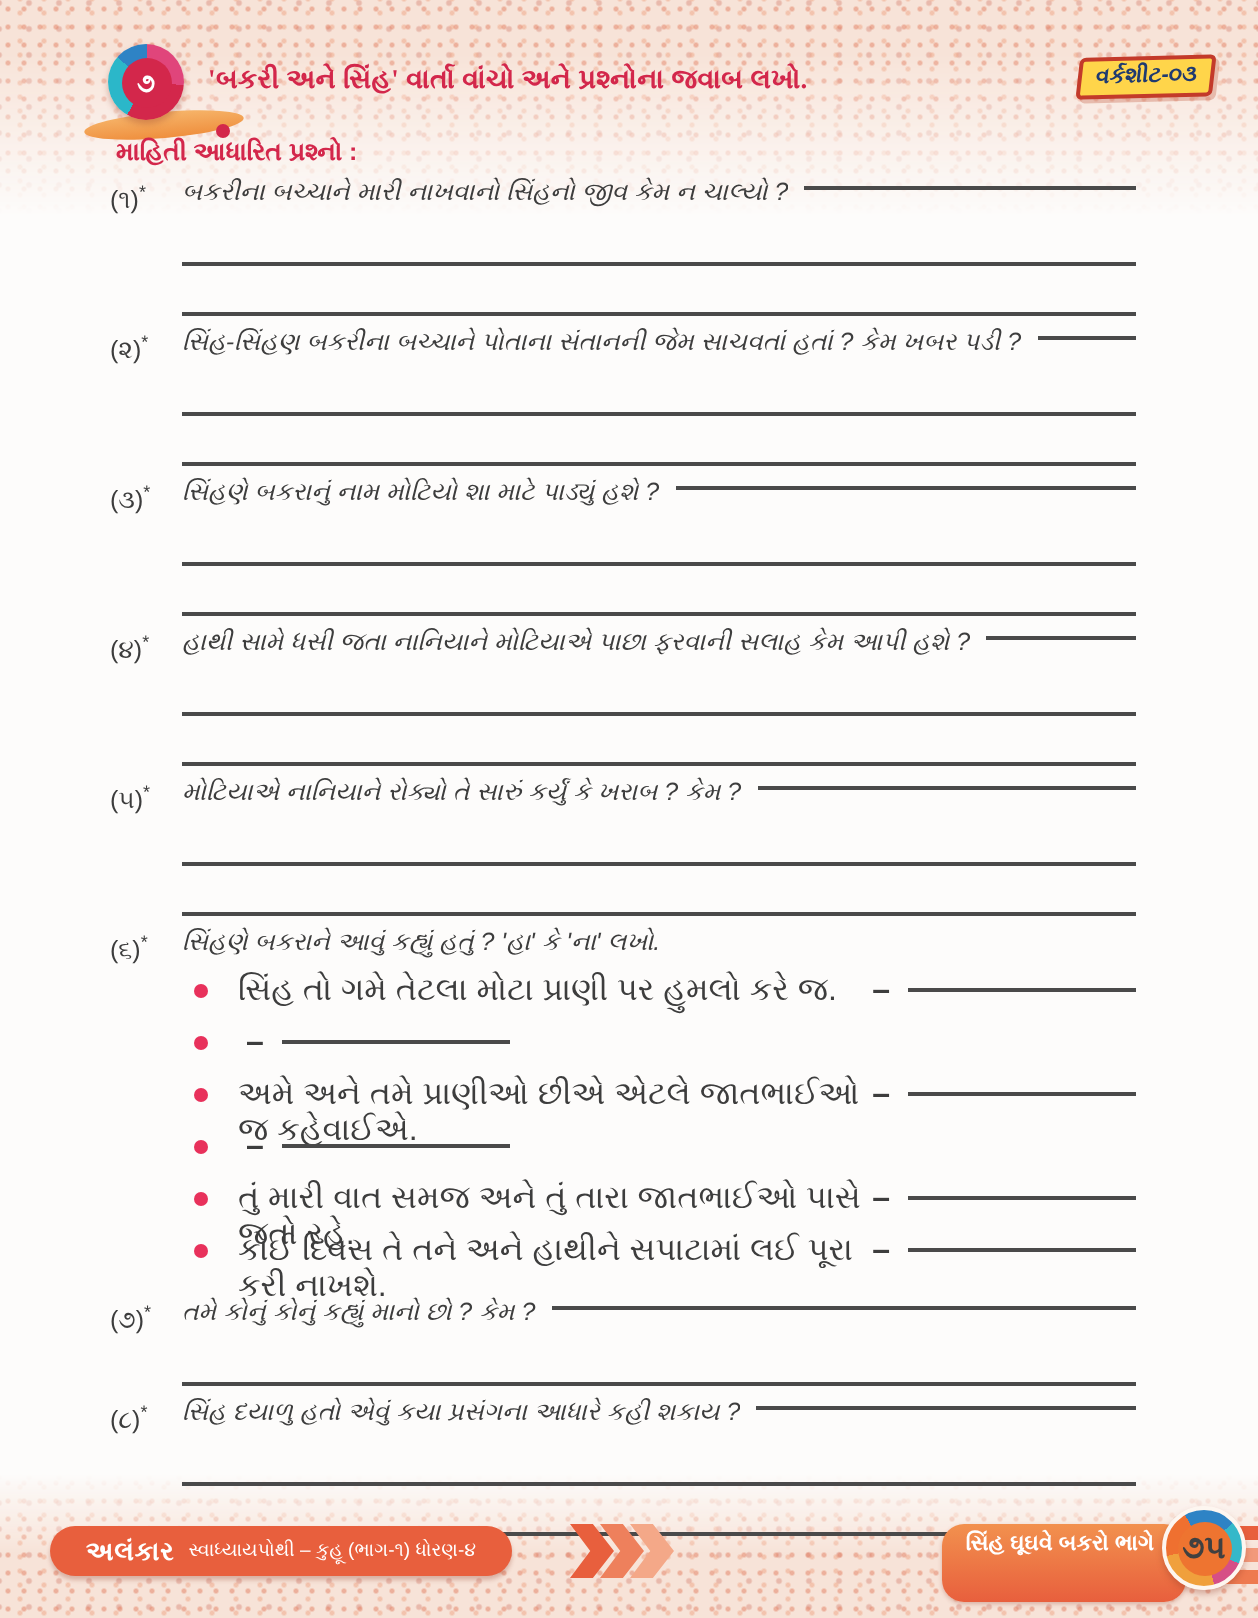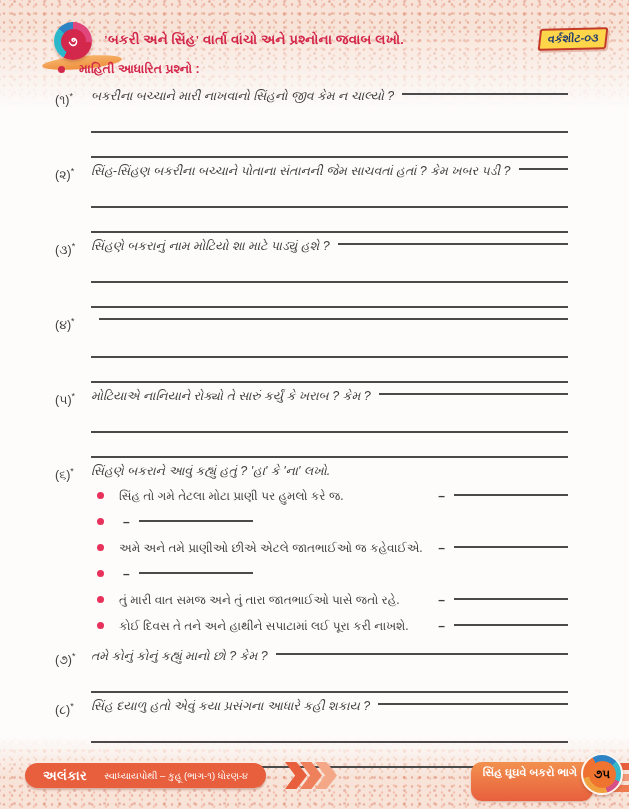--- a/index.html
+++ b/index.html
@@ -33,70 +33,70 @@
     display:flex; align-items:center; justify-content:center;
     box-shadow:0 2px 3px rgba(150,60,40,.35); }
   .lesson-badge-inner { width:25px; height:25px; border-radius:50%; background:#d3274b;
     color:#fff; font-weight:bold; font-size:13px; text-align:center; line-height:25px; }
   .header-title { position:absolute; left:64px; top:10px; font-size:13.5px; font-weight:bold;
     color:#d3274b; letter-spacing:.2px;font-family:Liberation Serif, serif; }
   .worksheet-badge { position:absolute; right:0; top:6px; background:#ffd54a;
     border:2px solid #c33a2a; color:#1f3a70; font-weight:bold; font-size:11px;
     padding:2px 7px 3px; transform:skewX(-8deg) rotate(-1.5deg); border-radius:3px;
     box-shadow:2px 2px 0 rgba(190,80,50,.3); }
-  .section-row { position:absolute; top:62px; left:22px; display:flex; align-items:center; }
+  .section-row { position:absolute; top:62px; left:22px; display:flex; align-items:center;flex-direction:column; }
   .section-dot { width:7px; height:7px; border-radius:50%; background:#d3274b; margin-right:14px; }
   .section-label { font-size:12.5px; font-weight:bold; color:#d3274b; }
 
   
   .questions { position:absolute; top:86px; left:55px; right:61px; z-index:2; }
   .q-block { margin-bottom:3px; }
   .q-row { display:flex; align-items:flex-start; font-size:12.5px; line-height:20px;
     height:22px; color:#3d3d3d; }
   .q-num { flex:none; width:36px; font-weight:500; }
   .q-star { font-size:9px; vertical-align:super; }
   .q-text { flex:none; max-width:460px; white-space:nowrap; overflow:hidden;font-style:italic; }
   .q-fill { flex:1 1 auto; min-width:12px; margin-left:8px; height:9px;
     border-bottom:2px solid #4a4a4a; }
   .ans-line { height:25px; margin-left:36px; border-bottom:2px solid #4a4a4a; }
 
   .bullets { margin-top:4px; }
-  .bullet-row { display:flex; align-items:flex-start; height:26px; font-size:12px;
+  .bullet-row { display:flex; align-items:flex-start; height:26px; font-size:16px;
     line-height:18px; padding-left:42px; color:#3d3d3d; }
   .b-dot { flex:none; width:7px; height:7px; border-radius:50%; background:#e8315b;
     margin:5px 15px 0 0; }
   .b-text { flex:1 1 auto; }
   .b-dash { flex:none; margin:0 9px 0 4px; font-weight:bold; }
   .b-line { flex:none; width:114px; height:9px; border-bottom:2px solid #4a4a4a; }
 
   
   .footer-banner { position:absolute; left:25px; top:763px; height:25px; background:#e85f3d;
     border-radius:13px; color:#fff; display:flex; align-items:center; padding:0 18px;
-    z-index:3; box-shadow:0 2px 2px rgba(150,60,40,.3);gap:10px; }
+    z-index:3; box-shadow:0 2px 2px rgba(150,60,40,.3); }
   .brand { font-weight:bold; font-size:13px; margin-right:7px; letter-spacing:.4px; }
   .series { font-size:9.5px; font-weight:normal; }
   .chevrons { position:absolute; left:292px; top:762px; display:flex; z-index:2; }
   .chev { width:22px; height:27px; margin-left:-7px;
     clip-path:polygon(0 0, 52% 0, 100% 50%, 52% 100%, 0 100%, 46% 50%); }
   .chev-1 { background:#e85f3d; } .chev-2 { background:#ee805c; } .chev-3 { background:#f4a888; }
 
   .stripes { position:absolute; right:0; top:763px; width:46px; z-index:1; }
   .stripe { height:7px; margin-bottom:4px; }
   .stripe-1 { background:#e85f3d; } .stripe-2 { background:#f2997a; } .stripe-3 { background:#ee7a50; }
   .chapter-pill { position:absolute; right:36px; top:762px; height:39px;
     background:linear-gradient(#f2914e,#e85f3d); border-radius:11px; color:#fff;
     font-weight:bold; font-size:11px; line-height:21px; padding:0 16px 12px 12px; z-index:2;
     box-shadow:0 1px 2px rgba(150,60,40,.3); }
   .page-badge { position:absolute; right:6px; top:753px; width:42px; height:42px;
     border-radius:50%; z-index:3; border:2px solid #fdf6f0;
     background:conic-gradient(from -30deg, #2e83c5 0 22%, #35b8c9 22% 40%, #d64f86 40% 54%, #f0a03c 54% 80%, #ef7030 80% 100%);
     display:flex; align-items:center; justify-content:center;
     box-shadow:0 2px 3px rgba(150,60,40,.35); }
   .page-badge-inner { width:27px; height:27px; border-radius:50%; background:#ee7430;
-    color:#000000; font-weight:bold; font-size:12px; text-align:center; line-height:27px; }
+    color:#404040; font-weight:bold; font-size:16px; text-align:center; line-height:27px; }
 </style>
 </head>
 <body>
 
 <div class="page">
   <div class="tex tex-top"></div>
   <div class="tex tex-bottom"></div>
 
   <div class="header">
     <div class="swoosh"></div>
@@ -139,20 +139,21 @@
         <span class="q-text">સિંહણે બકરાનું નામ મોટિયો શા માટે પાડ્યું હશે ?</span>
         <span class="q-fill"></span>
       </div>
       <div class="ans-line"></div>
       <div class="ans-line"></div>
     </div>
 
     <div class="q-block">
       <div class="q-row">
         <span class="q-num"><span>(૪)</span><span class="q-star">*</span></span>
+        <span class="q-text">હાથી સામે ધસી જતા નાનિયાને મોટિયાએ પાછા ફરવાની સલાહ કેમ આપી હશે ?</span>
         <span class="q-fill"></span>
       </div>
       <div class="ans-line"></div>
       <div class="ans-line"></div>
     </div>
 
     <div class="q-block">
       <div class="q-row">
         <span class="q-num"><span>(૫)</span><span class="q-star">*</span></span>
         <span class="q-text">મોટિયાએ નાનિયાને રોક્યો તે સારું કર્યું કે ખરાબ ? કેમ ?</span>

